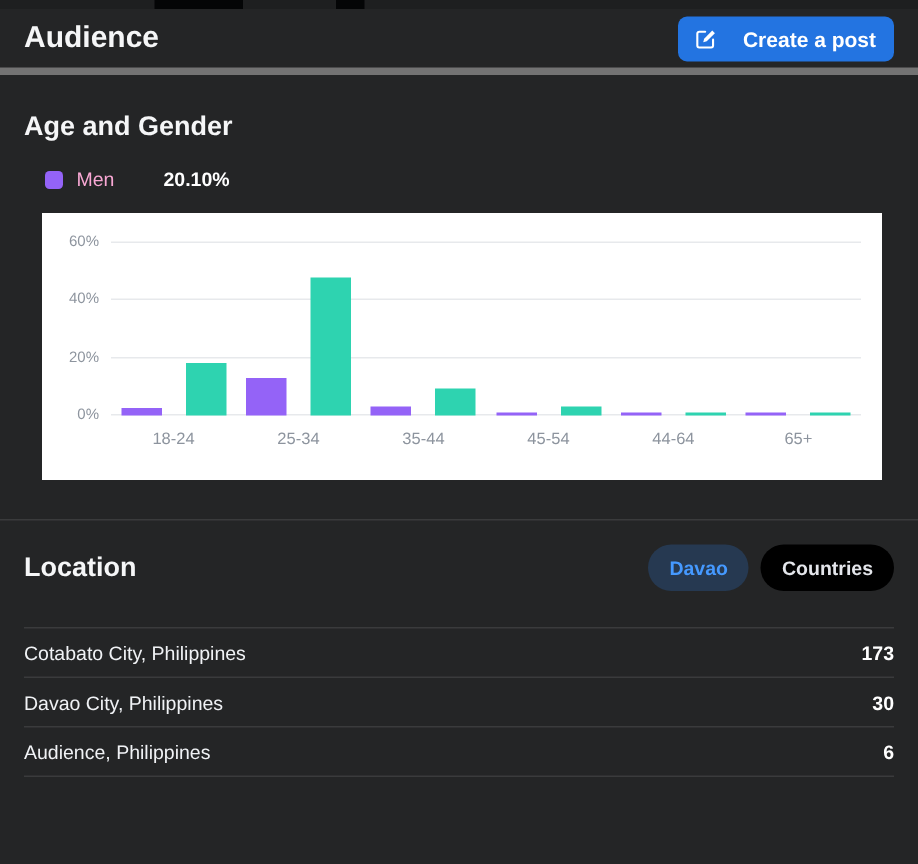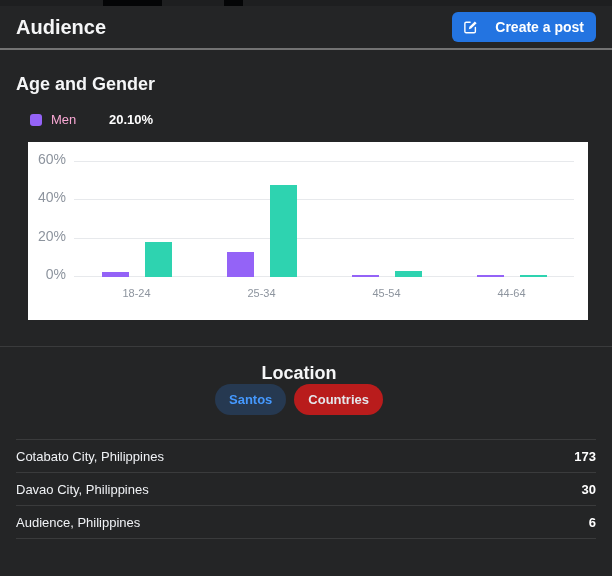--- a/index.html
+++ b/index.html
@@ -14,21 +14,21 @@
   
   .top-strip { height: 6px; background: #1e1f20; position: relative; }
   .strip-seg { position: absolute; top: 0; height: 6px; background: #040506; }
   .seg1 { left: 103px; width: 59px; }
   .seg2 { left: 224px; width: 19px; }
 
   
   .header {
     height: 44px; display: flex; align-items: center;
     justify-content: space-between; padding: 0 16px;
-    border-bottom: 2px solid #737373;
+    border-bottom: 5px solid #737373;
   }
   .page-title { font-size: 20px; font-weight: 700; color: #f5f6f7; }
   .create-post-btn {
     display: inline-flex; align-items: center; gap: 17px;
     background: #2374e1; color: #ffffff; border: none; cursor: pointer;
     border-radius: 6px; padding: 7px 12px;
     font-size: 14px; font-weight: 600;
     font-family: "Liberation Sans", sans-serif;
   }
   .create-post-btn svg { display: block; }
@@ -41,49 +41,48 @@
   .legend-label { width: 58px; color: #f9a8d4; }
   .legend-value { font-weight: 700; color: #ffffff; }
 
   
   .chart-card {
     margin: 12px 24px 0 28px; height: 178px; background: #ffffff;
     display: flex; padding: 20px 14px 0 0; position: relative;
   }
   .y-axis { width: 46px; position: relative; flex: 0 0 auto; }
   .ytick {
-    position: absolute; right: 8px; font-size: 14px; color: #8d949e;
+    position: absolute; right: 8px; font-size: 10px; color: #8d949e;
     white-space: nowrap;
   }
   .plot { flex: 1 1 auto; position: relative; height: 115px; }
   .gridline { position: absolute; left: 0; right: 0; height: 1px; background: #e7e9ec; }
   .groups {
     position: absolute; left: 0; right: 0; top: 0; bottom: 0;
     display: flex; justify-content: space-around; align-items: flex-end;
   }
   .group { position: relative; display: flex; align-items: flex-end; gap: 16px; height: 100%; }
   .bar { width: 27px; }
   .xlabel {
     position: absolute; top: calc(100% + 10px); left: 50%;
     transform: translateX(-50%);
     font-size: 11px; color: #8d949e; white-space: nowrap;
   }
 
   
   .location-divider { border-top: 1px solid #3a3b3c; margin-top: 26px; }
   .location-header {
     display: flex; align-items: center; justify-content: space-between;
-    padding: 16px 16px 24px 2px;
-    flex-direction: column;
+    padding: 16px 16px 24px 16px;
   }
   .pills { display: flex; gap: 8px; }
   .pill {
     border: none; cursor: pointer; border-radius: 17px; padding: 8px 14px;
     font-size: 13px; font-weight: 600; font-family: "Liberation Sans", sans-serif;
-    background: #b91c1c; color: #e4e6eb;
+    background: #000000; color: #e4e6eb;
   }
   .pill.active { background: #263951; color: #4599ff; }
 
   .loc-row {
     display: flex; align-items: center; justify-content: space-between;
     height: 33px; margin: 0 16px; border-top: 1px solid #3a3b3c;
     font-size: 13px;
   }
   .loc-label { color: #f0f2f5; }
   .loc-value { font-weight: 700; color: #ffffff; }
@@ -138,39 +137,49 @@
             <div class="bar" style="height: 4.6px; background: rgb(148, 99, 247);"></div>
             <div class="bar" style="height: 35.4583px; background: rgb(46, 211, 176);"></div>
             <div class="xlabel">18-24</div>
           </div>
           <div class="group">
             <div class="bar" style="height: 24.9167px; background: rgb(148, 99, 247);"></div>
             <div class="bar" style="height: 92px; background: rgb(46, 211, 176);"></div>
             <div class="xlabel">25-34</div>
           </div>
           <div class="group">
+            <div class="bar" style="height: 6.325px; background: rgb(148, 99, 247);"></div>
+            <div class="bar" style="height: 18.2083px; background: rgb(46, 211, 176);"></div>
+            <div class="xlabel">35-44</div>
+          </div>
+          <div class="group">
             <div class="bar" style="height: 2px; background: rgb(148, 99, 247);"></div>
             <div class="bar" style="height: 5.75px; background: rgb(46, 211, 176);"></div>
             <div class="xlabel">45-54</div>
           </div>
           <div class="group">
             <div class="bar" style="height: 2px; background: rgb(148, 99, 247);"></div>
             <div class="bar" style="height: 2.3px; background: rgb(46, 211, 176);"></div>
             <div class="xlabel">44-64</div>
+          </div>
+          <div class="group">
+            <div class="bar" style="height: 2px; background: rgb(148, 99, 247);"></div>
+            <div class="bar" style="height: 2px; background: rgb(46, 211, 176);"></div>
+            <div class="xlabel">65+</div>
           </div>
         </div>
       </div>
   </div>
 
   <div class="location-divider"></div>
 
   <div class="location-header">
     <div class="section-heading" style="margin:0">Location</div>
     <div class="pills">
-        <button class="pill active">Santos</button>
+        <button class="pill active">Davao</button>
         <button class="pill">Countries</button>
       </div>
   </div>
 
   <div>
       <div class="loc-row">
         <span class="loc-label">Cotabato City, Philippines</span>
         <span class="loc-value">173</span>
       </div>
       <div class="loc-row">

